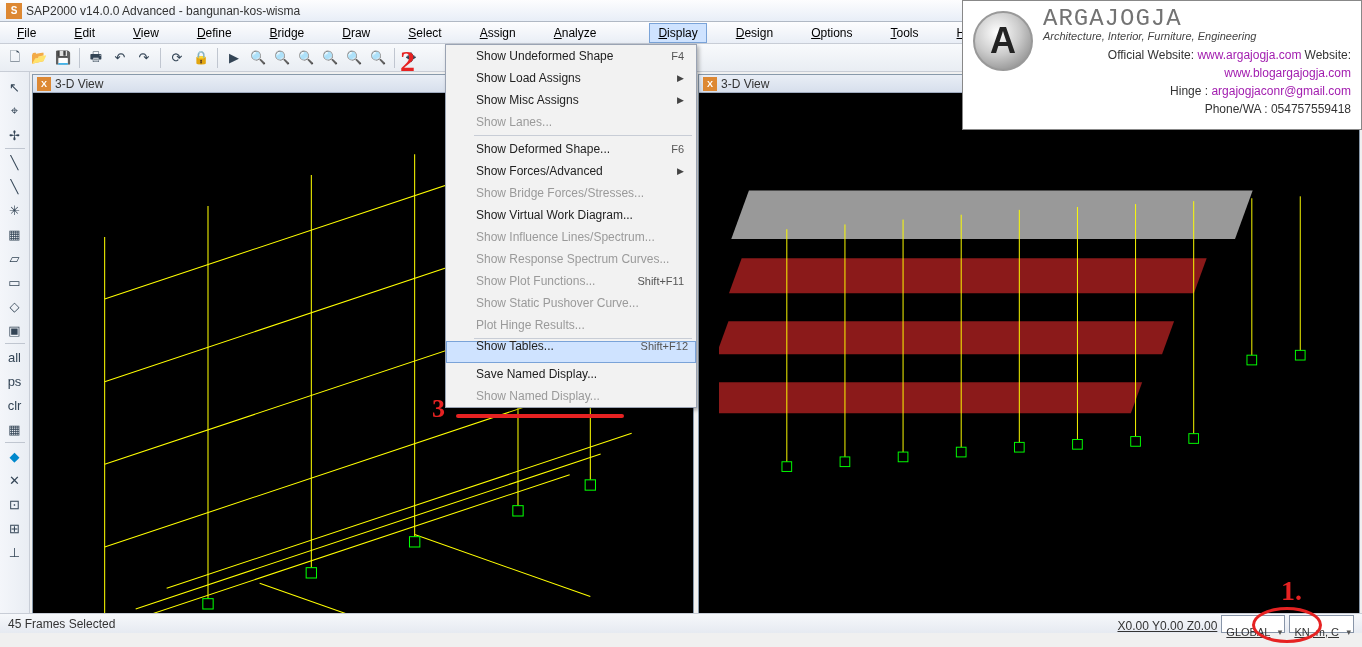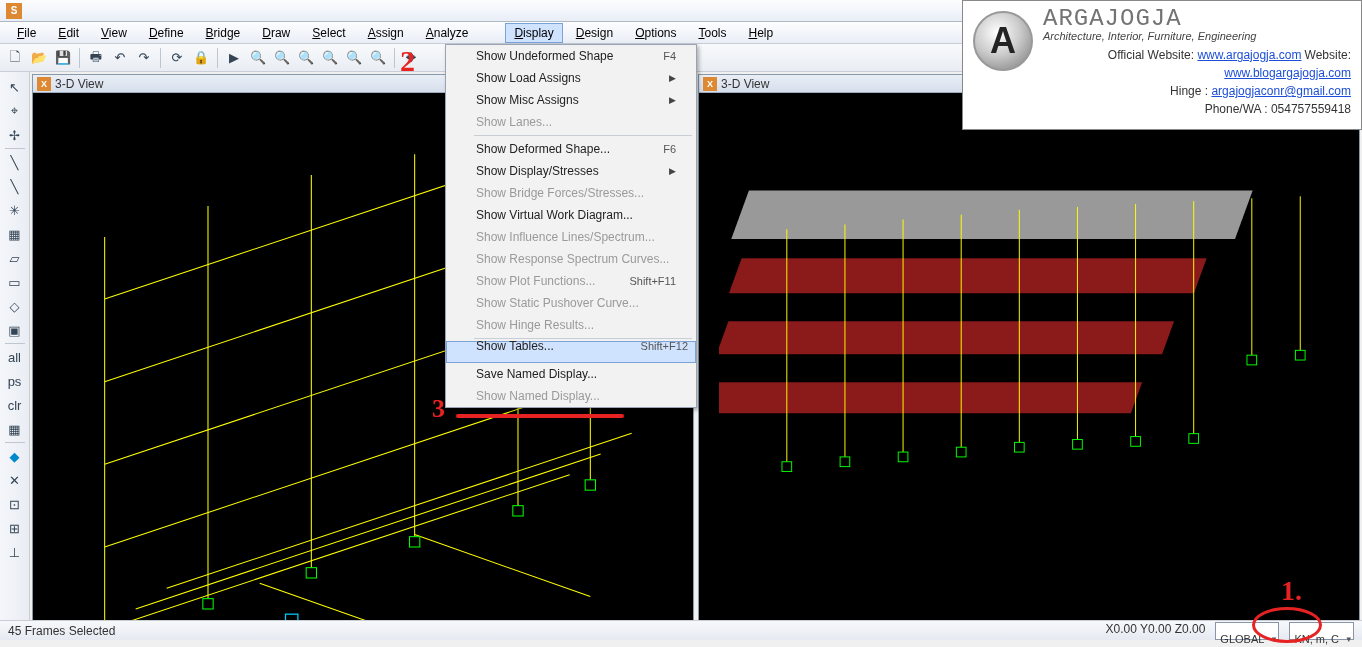--- a/index.html
+++ b/index.html
@@ -1,71 +1,72 @@
 <!DOCTYPE html>
 <html><head>
 <meta charset="utf-8">
 <style>
 * { margin:0; padding:0; box-sizing:border-box; font-family:"Segoe UI",Tahoma,sans-serif; font-size:12px; }
 body { width:1362px; height:647px; background:#f0f0f0; overflow:hidden; position:relative; }
 .titlebar { height:22px; background:linear-gradient(#fdfdfe,#e8eef7); display:flex; align-items:center; padding:0 6px; border-bottom:1px solid #b0b8c4; }
 .titlebar-icon { width:16px; height:16px; margin-right:4px; background:#d83; display:flex; align-items:center;justify-content:center;color:#fff;font-weight:bold;font-size:10px; }
 .titlebar-text { color:#333; }
-.menubar { height:22px; background:linear-gradient(#fdfdfe,#e9eef6); display:flex; align-items:center; padding:0 8px; gap:4px; border-bottom:1px solid #c8cdd6; }
+.menubar { height:22px; background:linear-gradient(#fdfdfe,#e9eef6); display:flex; align-items:center; padding:0 8px; gap:20px; border-bottom:1px solid #c8cdd6; }
 .menu-item { padding:2px 8px; cursor:default; border:1px solid transparent; }
 .menu-item.active { background:#cfe3ff; border:1px solid #7aa3d8;margin-left:24px; }
 .menu-item u { text-decoration:underline; }
 .toolbar { height:28px; background:linear-gradient(#f8fafc,#e9edf3); border-bottom:1px solid #c8cdd6; display:flex; align-items:center; padding:0 4px; gap:2px; }
 .tbtn { width:22px; height:22px; border:1px solid transparent; display:flex; align-items:center; justify-content:center; color:#345; font-size:13px; }
 .tsep { width:1px; height:20px; background:#c0c6d0; margin:0 3px; }
 .workspace { position:absolute; top:72px; left:0; right:0; bottom:20px; display:flex; }
 .left-tools { width:30px; background:linear-gradient(to right,#f4f6fa,#e9edf3); border-right:1px solid #c8cdd6; display:flex; flex-direction:column; align-items:center; padding-top:4px; gap:2px; }
 .left-tools .tbtn { width:24px; height:22px; }
 .viewports { flex:1; display:flex; gap:4px; padding:2px; position:relative; }
 .viewport { flex:1; border:1px solid #8899aa; background:#000; display:flex; flex-direction:column; position:relative; overflow:hidden; }
 .vp-title { height:18px; background:linear-gradient(#e9eef6,#d7dfec); border-bottom:1px solid #a0acc0; display:flex; align-items:center; padding:0 4px; gap:4px; font-size:11px; color:#333; }
 .vp-icon { width:14px; height:14px; background:#d83; color:#fff; font-size:9px; display:flex;align-items:center;justify-content:center;font-weight:bold; }
 .vp-content { flex:1; background:#000; position:relative; }
 .dropdown { position:absolute; top:44px; left:445px; width:252px; background:#f2f2f2; border:1px solid #9aa3b3; box-shadow:2px 2px 4px rgba(0,0,0,.3); z-index:100; }
-.dd-item { height:22px; display:flex; align-items:center; padding:0 20px 0 30px; position:relative; color:#222; }
+.dd-item { height:22px; display:flex; align-items:center; padding:0 12px 0 30px; position:relative; color:#222; }
 .dd-item.disabled { color:#9a9a9a; }
 .dd-item.highlight { background:#cfe3ff; border:1px solid #7aa3d8; padding:0 7px 12px 29px; }
 .dd-item .shortcut { margin-left:auto; color:#555; font-size:11px; }
 .dd-item .arrow { margin-left:auto; font-size:9px;color:#444; }
 .dd-sep { height:1px; background:#c8cdd6; margin:2px 4px 2px 28px; }
 .dd-icon-col { position:absolute; top:0; left:0; bottom:0; width:26px; }
-.statusbar { position:absolute; bottom:7px; left:0; right:0; height:20px; background:linear-gradient(#f6f8fb,#e6eaf1); border-top:1px solid #c8cdd6; display:flex; align-items:center; padding:0 8px; font-size:11px; color:#333; }
-.statusbar .right { margin-left:auto; display:flex; align-items:flex-start; gap:10px; }
+.statusbar { position:absolute; bottom:14px; left:0; right:0; height:20px; background:linear-gradient(#f6f8fb,#e6eaf1); border-top:1px solid #c8cdd6; display:flex; align-items:center; padding:0 8px; font-size:11px; color:#333; }
+.statusbar .right { margin-left:auto; display:flex; align-items:flex-end; gap:4px;text-decoration:underline; }
 .combo { height:17px; border:1px solid #8895a8; background:#fff; padding:16px 14px 0 4px; position:relative; font-size:11px; display:flex;align-items:center; }
 .combo::after { content:"▾"; position:absolute; right:2px; font-size:9px; color:#555; }
 .watermark { position:absolute; top:0; right:0; width:400px; height:130px; background:#fff; border:1px solid #888; z-index:200; padding:4px 10px; display:flex; font-family:Georgia,serif; }
 .wm-logo { width:60px; height:60px; border-radius:30px; background:radial-gradient(circle at 40% 35%,#fff 0%,#ccc 45%,#777 100%); border:2px solid #999; display:flex; align-items:center; justify-content:center; font-size:36px; font-weight:bold; color:#222; margin-right:10px; flex-shrink:0;margin-top:6px; }
 .wm-text { flex:1; }
 .wm-title { font-size:24px; letter-spacing:1px; color:#737373; font-family:Liberation Mono, monospace; }
 .wm-sub { font-size:11px; color:#444; font-style:italic; margin-top:-2px; }
 .wm-info { font-size:11px; color:#333; margin-top:4px; font-family:"Segoe UI",sans-serif; line-height:1.5; text-align:right; }
-.wm-info a { color:#1d4ed8; text-decoration:underline; }
+.wm-info a { color:#a21caf; }
 .annot { position:absolute; color:#e62222; font-weight:bold; z-index:150; pointer-events:none; }
 .annot.two { top:44px; left:400px; font-size:30px; font-family:cursive;}
 .annot.three { top:394px; left:432px; font-size:26px; font-family:cursive;}
 .red-under { position:absolute; top:414px; left:456px; width:168px; height:4px; background:#e62222; z-index:150; border-radius:2px; }
 .annot.one { bottom:40px; right:60px; font-size:28px; font-family:cursive; }
 .red-circle { position:absolute; bottom:4px; right:40px; width:70px; height:36px; border:3px solid #e62222; border-radius:50%; z-index:150; pointer-events:none; }
 
 .wire1,.wire2 { position:absolute; inset:20px; }
 .wire1 line,.wire2 line { stroke:#ffff00; stroke-width:1; }
 .wire2 rect.slab { fill:#8b1a1a; }
 .wire2 rect.top { fill:#999; }
 .supp { stroke:#00ff00; stroke-width:1; fill:none; }
 </style>
 </head>
 <body>
 
 <div class="titlebar">
   <span class="titlebar-icon">S</span>
+  <span class="titlebar-text">SAP2000 v14.0.0 Advanced  -  bangunan-kos-wisma</span>
 </div>
 
 <div class="menubar" id="menubar">
     <span class="menu-item"><u>F</u>ile</span>
     <span class="menu-item"><u>E</u>dit</span>
     <span class="menu-item"><u>V</u>iew</span>
     <span class="menu-item"><u>D</u>efine</span>
     <span class="menu-item"><u>B</u>ridge</span>
     <span class="menu-item"><u>D</u>raw</span>
     <span class="menu-item"><u>S</u>elect</span>
@@ -228,21 +229,21 @@
     </div>
     <div class="dd-item disabled">
       <span>Show Lanes...</span>
     </div>
     <div class="dd-sep"></div>
     <div class="dd-item">
       <span>Show  Deformed Shape...</span>
       <span class="shortcut">F6</span>
     </div>
     <div class="dd-item">
-      <span>Show Display/Stresses</span>
+      <span>Show Forces/Advanced</span>
       <span class="arrow">▶</span>
     </div>
     <div class="dd-item disabled">
       <span>Show Bridge Forces/Stresses...</span>
     </div>
     <div class="dd-item">
       <span>Show Virtual Work Diagram...</span>
     </div>
     <div class="dd-item disabled">
       <span>Show Influence Lines/Spectrum...</span>
@@ -251,21 +252,21 @@
       <span>Show Response Spectrum Curves...</span>
     </div>
     <div class="dd-item disabled">
       <span>Show Plot Functions...</span>
       <span class="shortcut">Shift+F11</span>
     </div>
     <div class="dd-item disabled">
       <span>Show Static Pushover Curve...</span>
     </div>
     <div class="dd-item disabled">
-      <span>Show Hinge Results...</span>
+      <span>Plot Hinge Results...</span>
     </div>
     <div class="dd-sep"></div>
     <div class="dd-item highlight">
       <span>Show Tables...</span>
       <span class="shortcut">Shift+F12</span>
     </div>
     <div class="dd-item">
       <span>Save Named Display...</span>
     </div>
     <div class="dd-item disabled">

